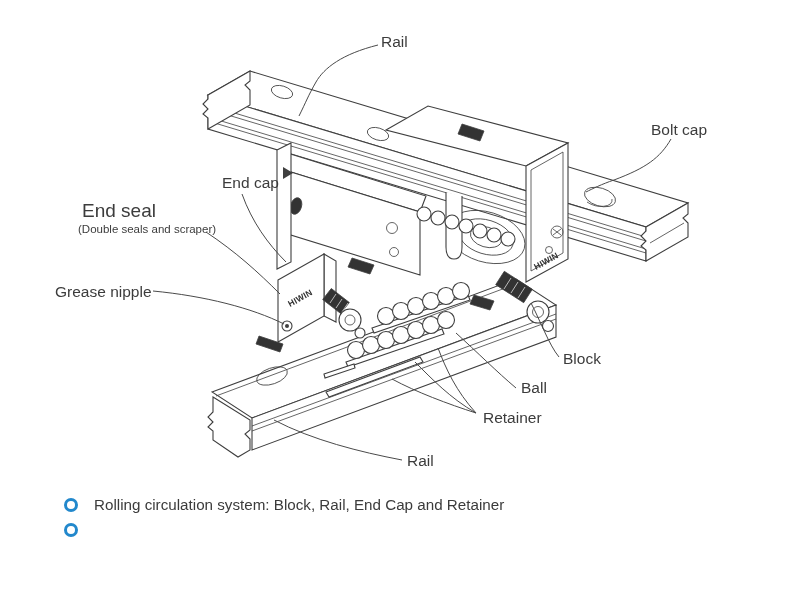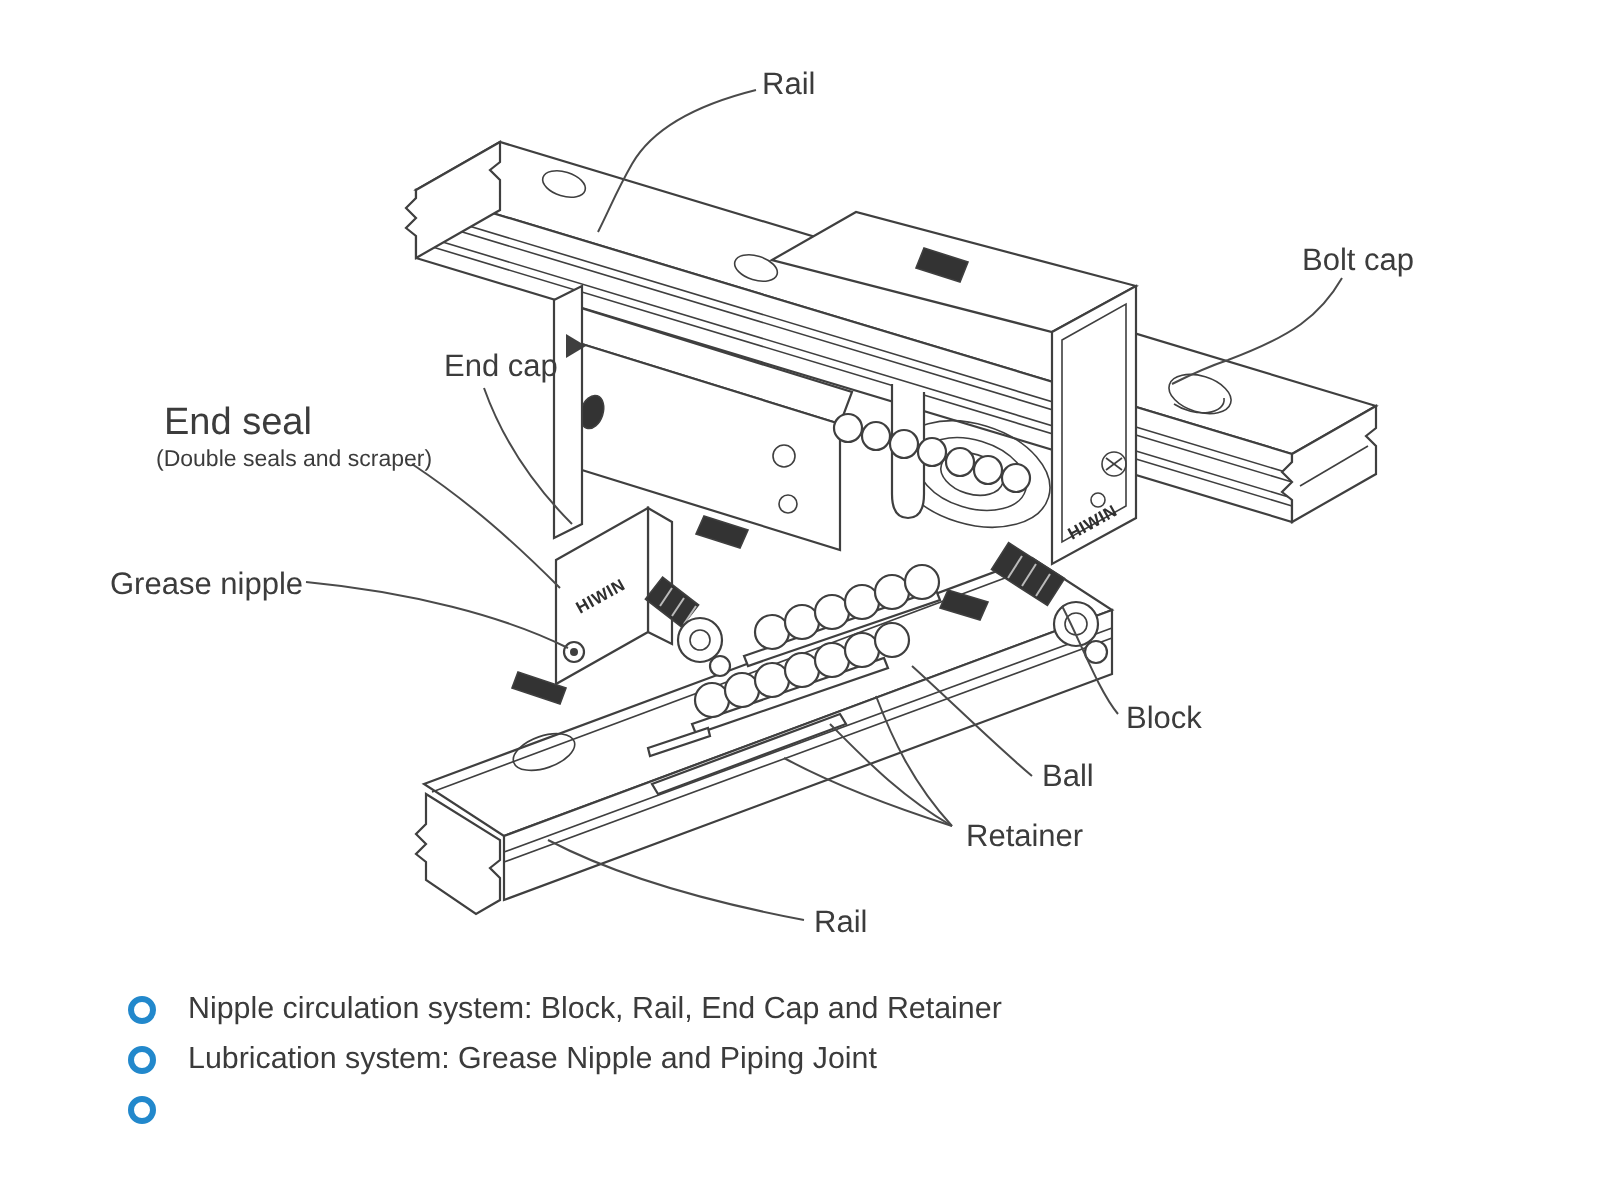--- a/index.html
+++ b/index.html
@@ -173,24 +173,20 @@
       <text class="lbl" x="563" y="364">Block</text>
       <text class="lbl" x="521" y="393">Ball</text>
       <text class="lbl" x="483" y="423">Retainer</text>
       <text class="lbl" x="407" y="466">Rail</text>
     </g>
   </svg>
 
   <div class="legend">
     <div class="legend-row">
       <span class="bullet"></span>
-      <span class="legend-text">Nipple circulation system: Block, Rail, End Cap and Retainer</span>
-    </div>
-    <div class="legend-row">
-      <span class="bullet"></span>
-      <span class="legend-text">Lubrication system: Grease Nipple and Piping Joint</span>
+      <span class="legend-text">Rolling circulation system: Block, Rail, End Cap and Retainer</span>
     </div>
     <div class="legend-row">
       <span class="bullet"></span>
     </div>
   </div>
 
 </div>
 
 </body></html>

